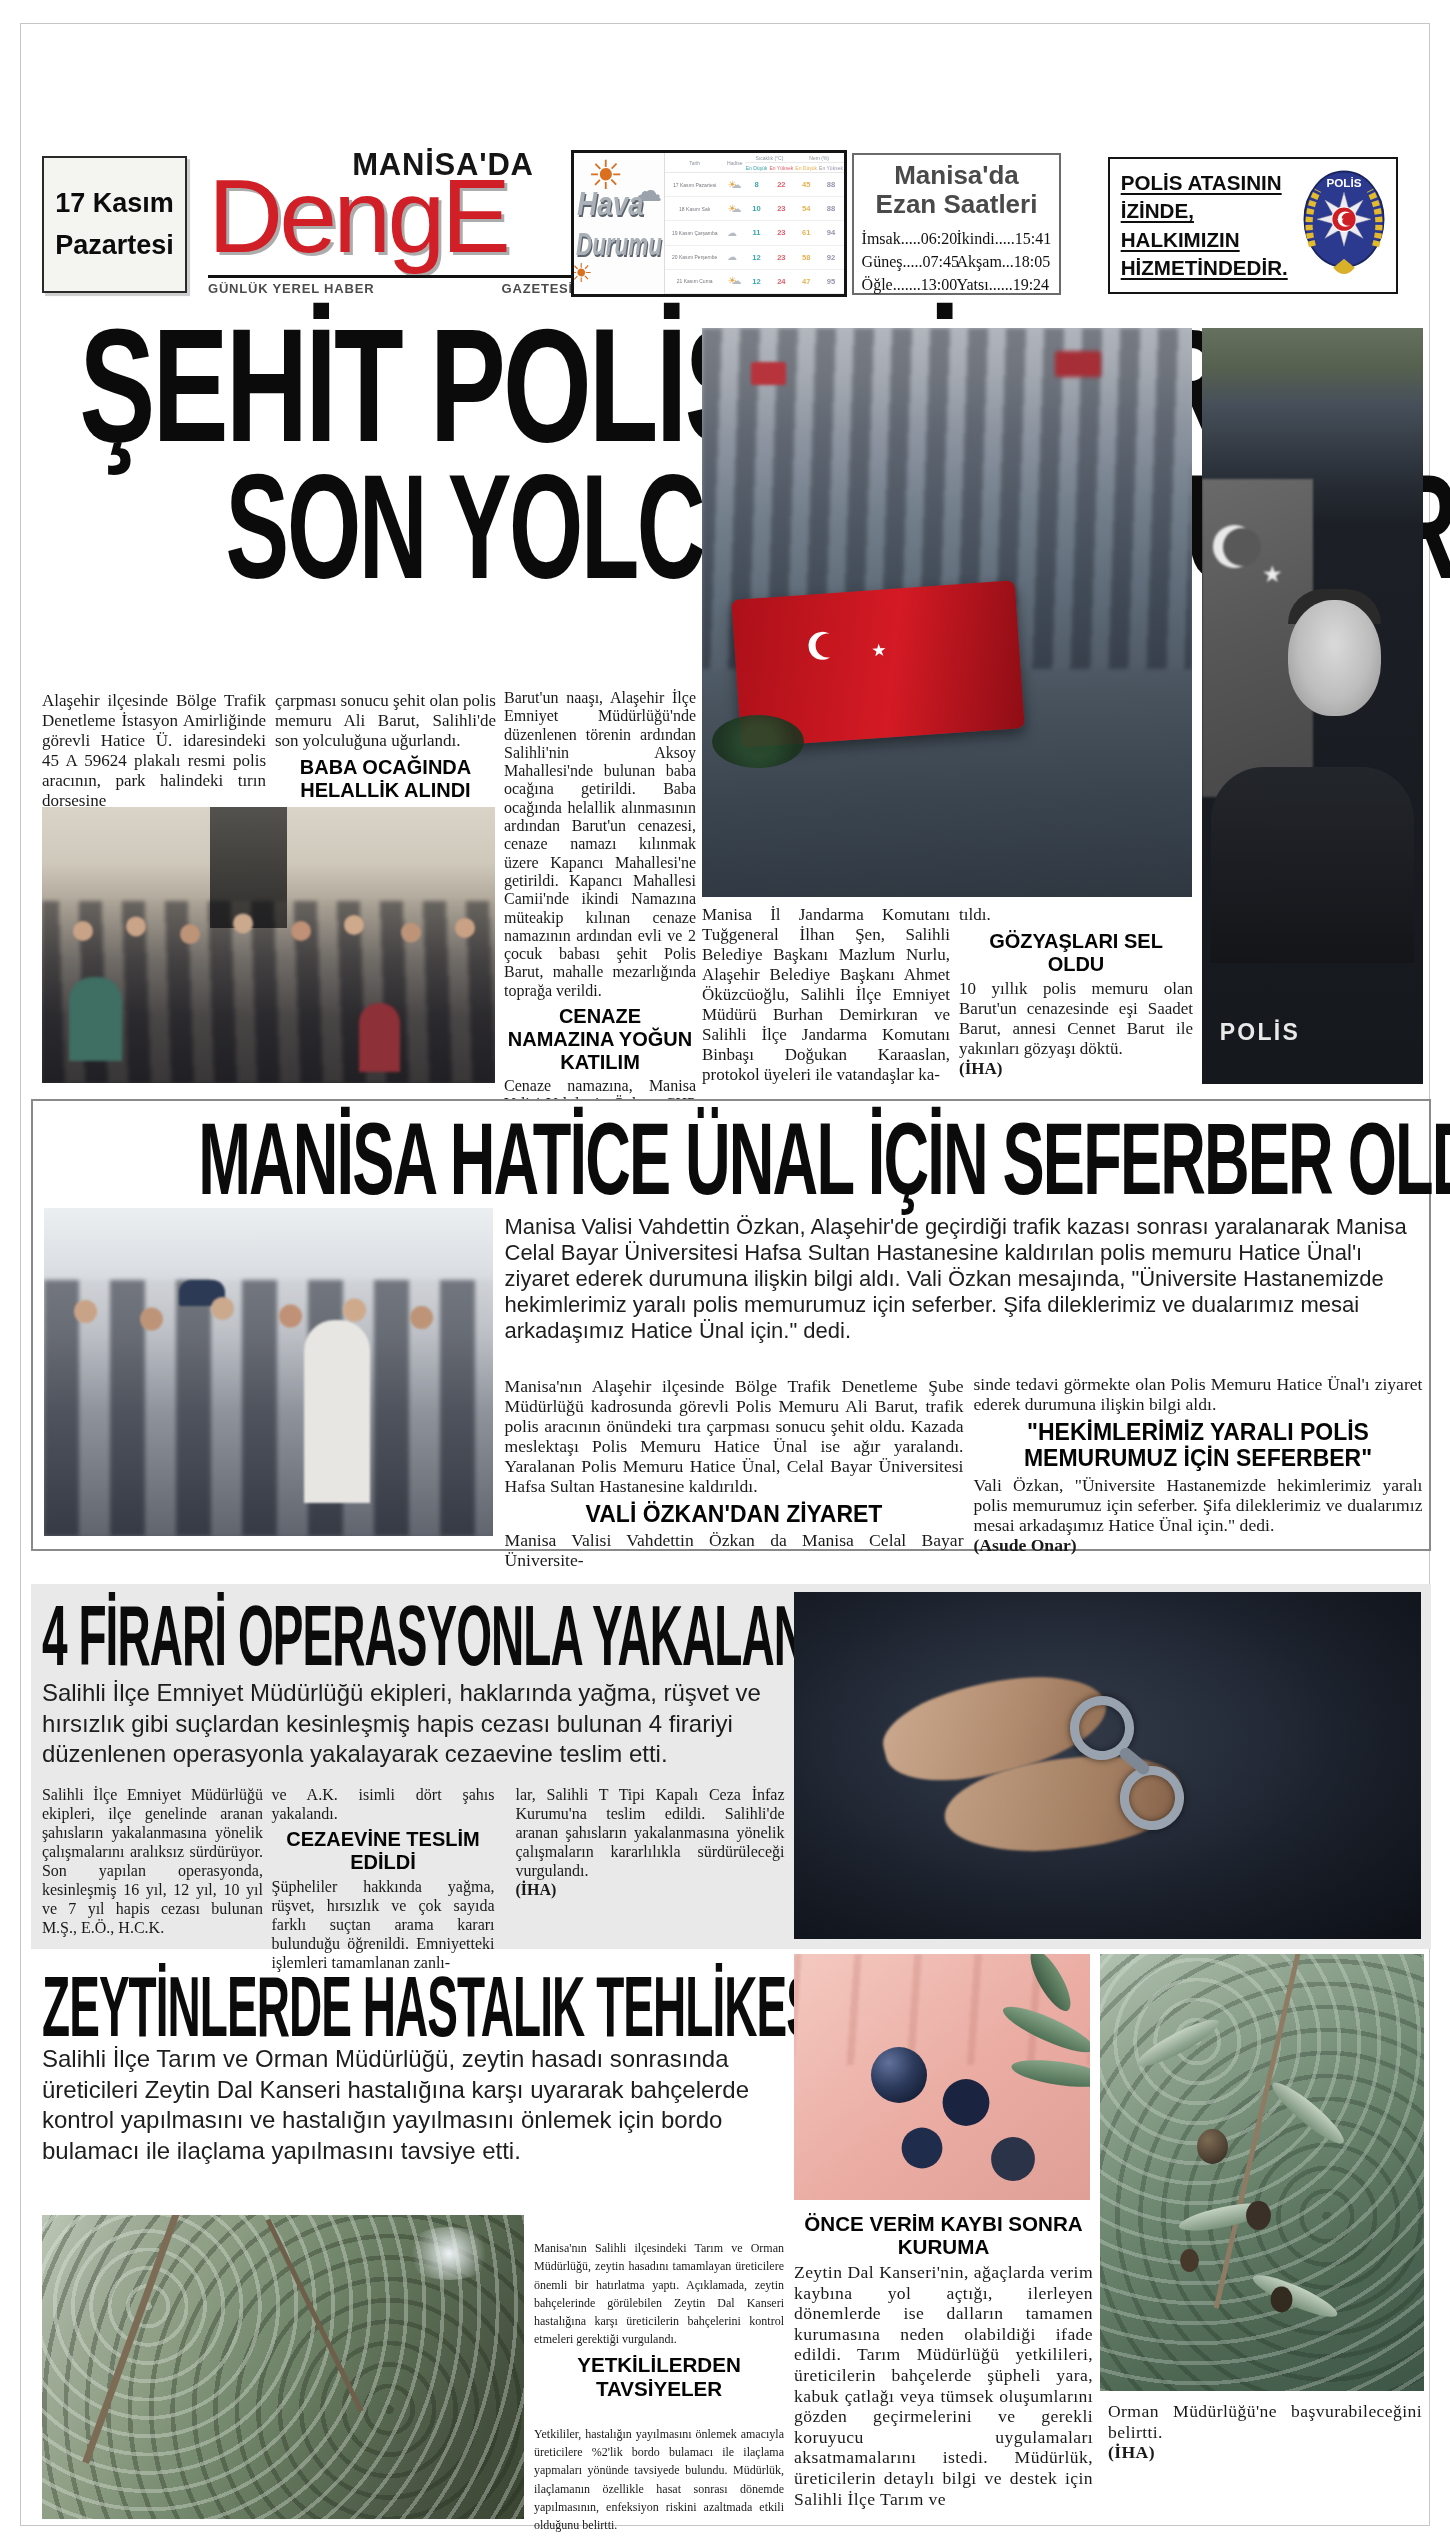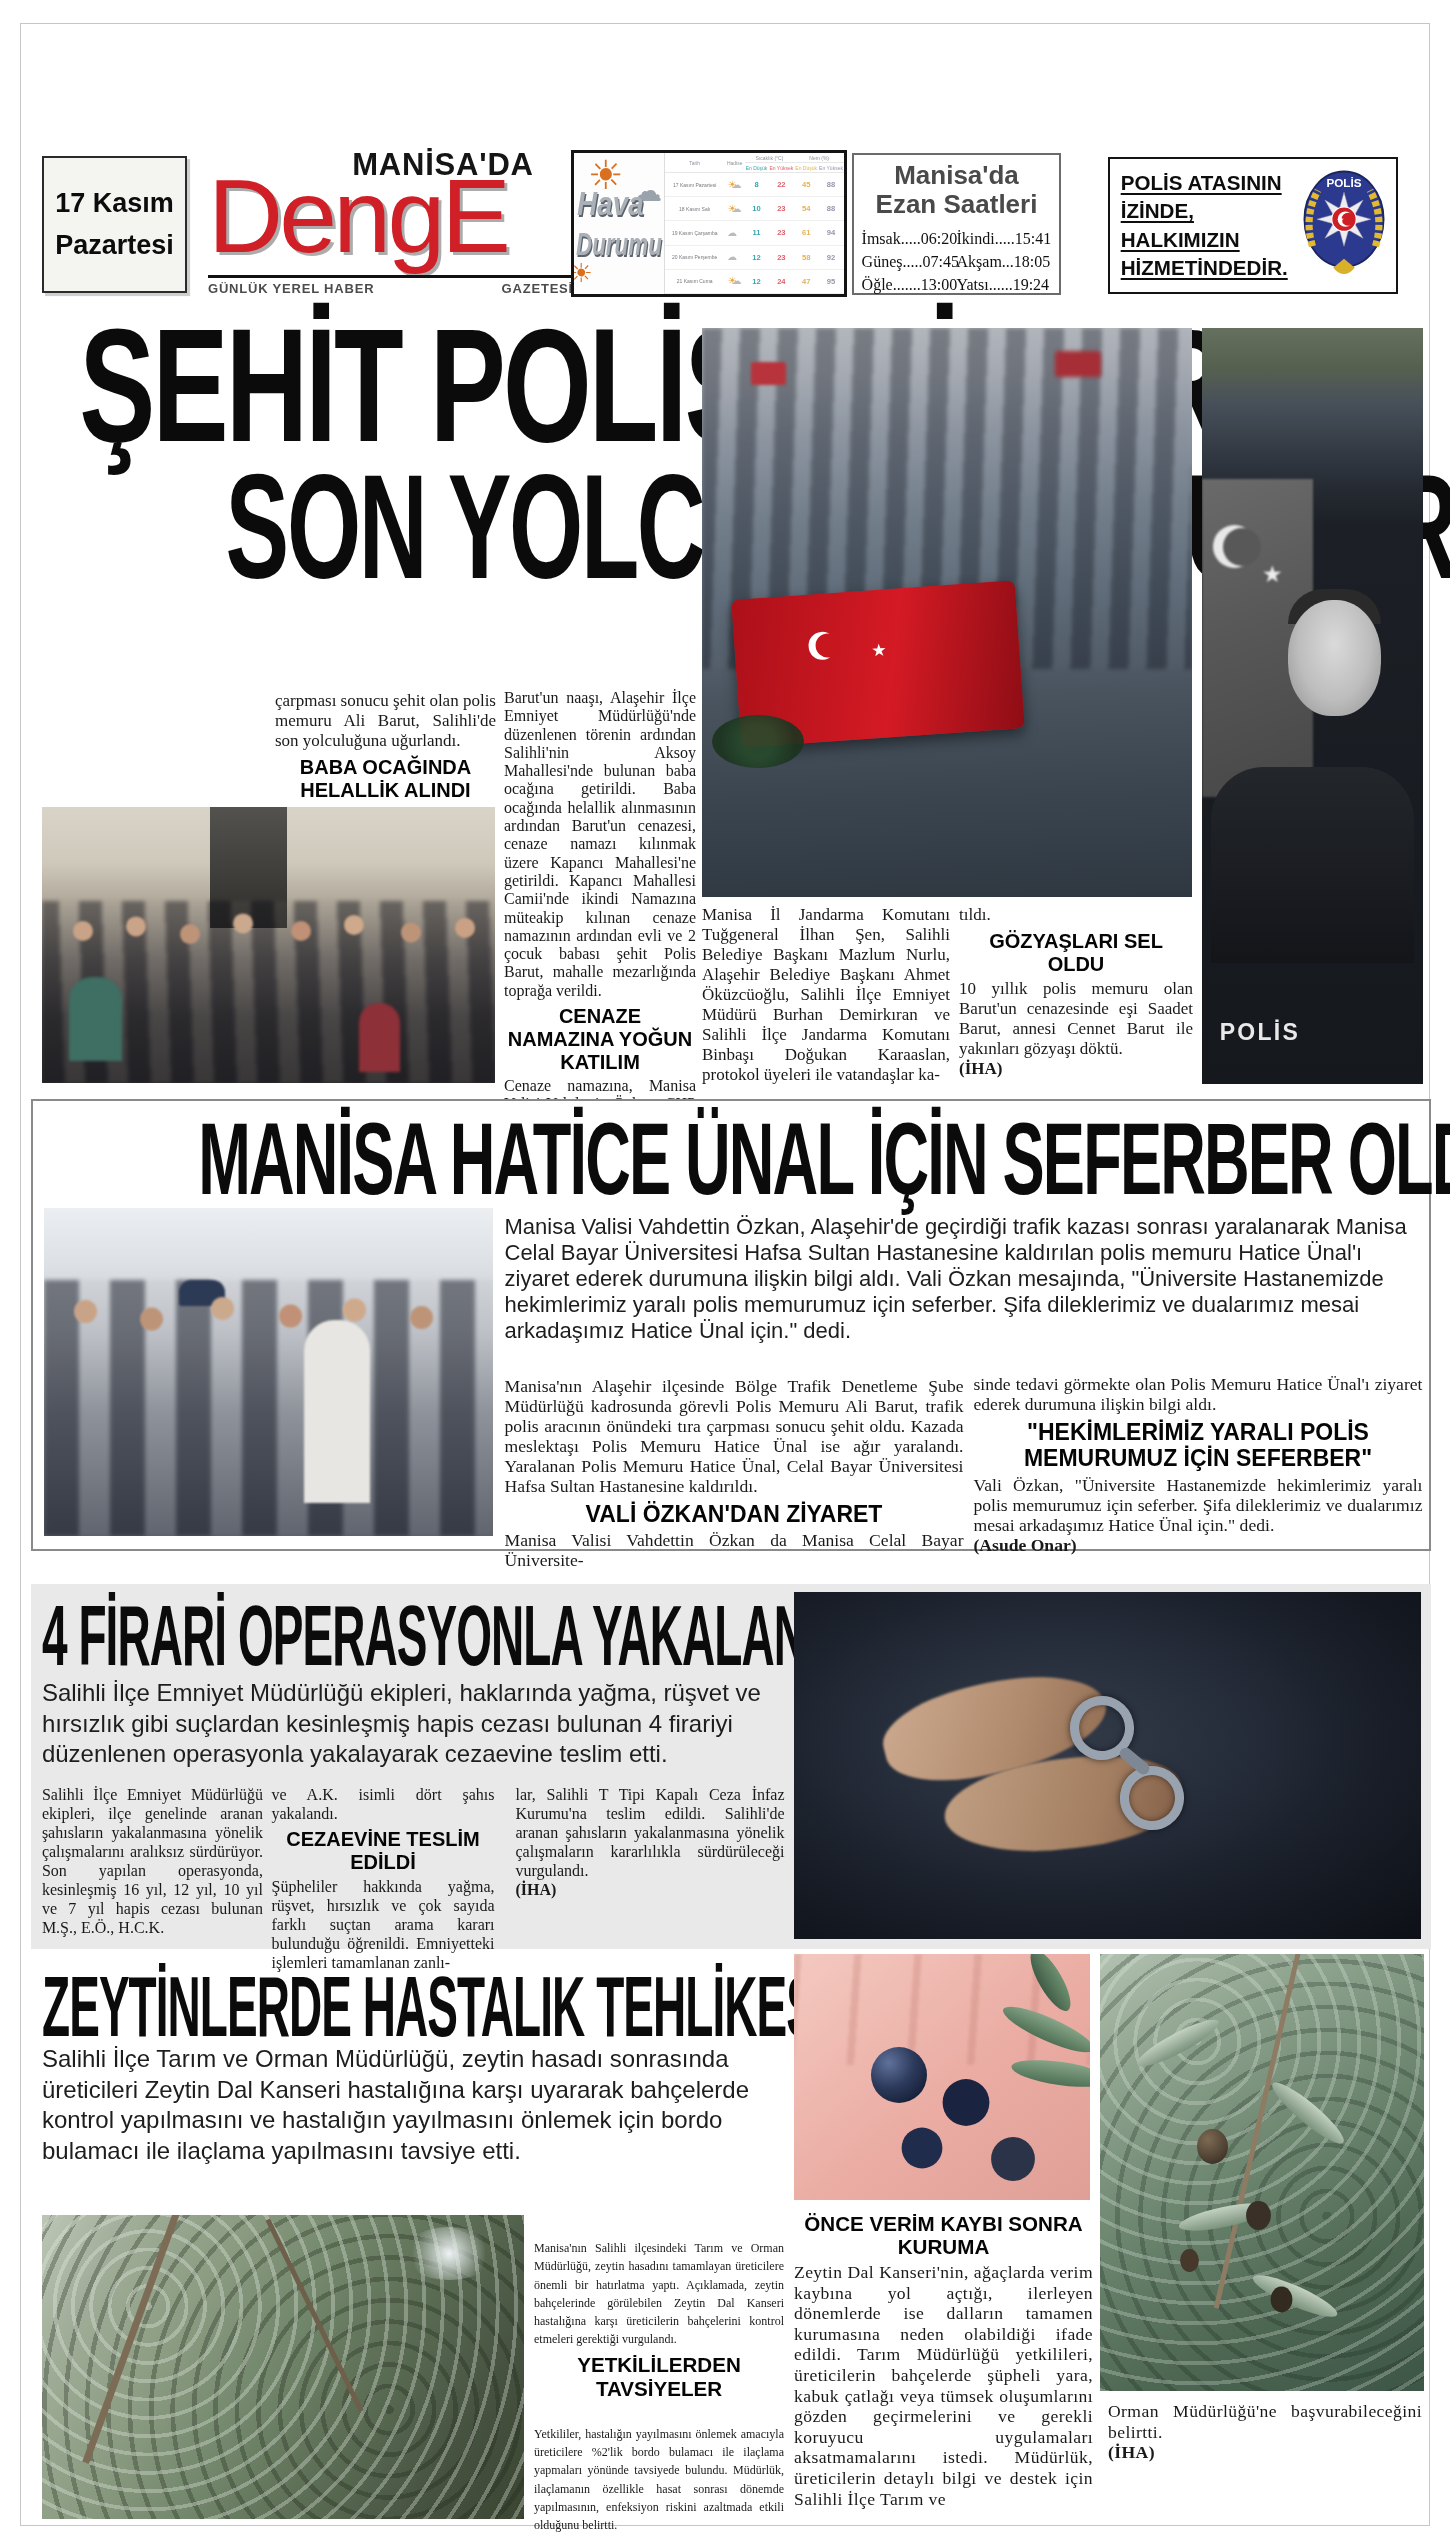--- a/index.html
+++ b/index.html
@@ -348,20 +348,21 @@
     <div class="bwflag">
       <span class="bwcrescent"></span>
       <span class="bwstar">★</span>
     </div>
     <div class="hair"></div>
     <div class="face"></div>
     <div class="shoulders"></div>
     <div class="poltxt">POLİS</div>
   </div>
 
+  <div class="abs bodytxt" style="left:42px;top:691px;width:224px;">Alaşehir ilçesinde Bölge Trafik Denetleme İstasyon Amirliğinde görevli Hatice Ü. idaresindeki 45 A 59624 plakalı resmi polis aracının, park halindeki tırın dorsesine</div>
 
   <div class="abs" style="left:275px;top:691px;width:221px;">
     <div class="bodytxt">çarpması sonucu şehit olan polis memuru Ali Barut, Salihli'de son yolculuğuna uğurlandı.</div>
     <div class="subhead sh26">BABA OCAĞINDA HELALLİK ALINDI</div>
   </div>
 
   <div class="abs" style="left:504px;top:689px;width:192px;">
     <div class="bodytxt small1">Barut'un naaşı, Alaşehir İlçe Emniyet Müdürlüğü'nde düzenlenen törenin ardından Salihli'nin Aksoy Mahallesi'nde bulunan baba ocağına getirildi. Baba ocağında helallik alınmasının ardından Barut'un cenazesi, cenaze namazı kılınmak üzere Kapancı Mahallesi'ne getirildi. Kapancı Mahallesi Camii'nde ikindi Namazına müteakip kılınan cenaze namazının ardından evli ve 2 çocuk babası şehit Polis Barut, mahalle mezarlığında toprağa verildi.</div>
     <div class="subhead sh26">CENAZE NAMAZINA YOĞUN KATILIM</div>
     <div class="bodytxt small1">Cenaze namazına, Manisa Valisi Vahdettin Özkan, CHP Manisa Milletvekili Bekir Başevirgen,</div>

